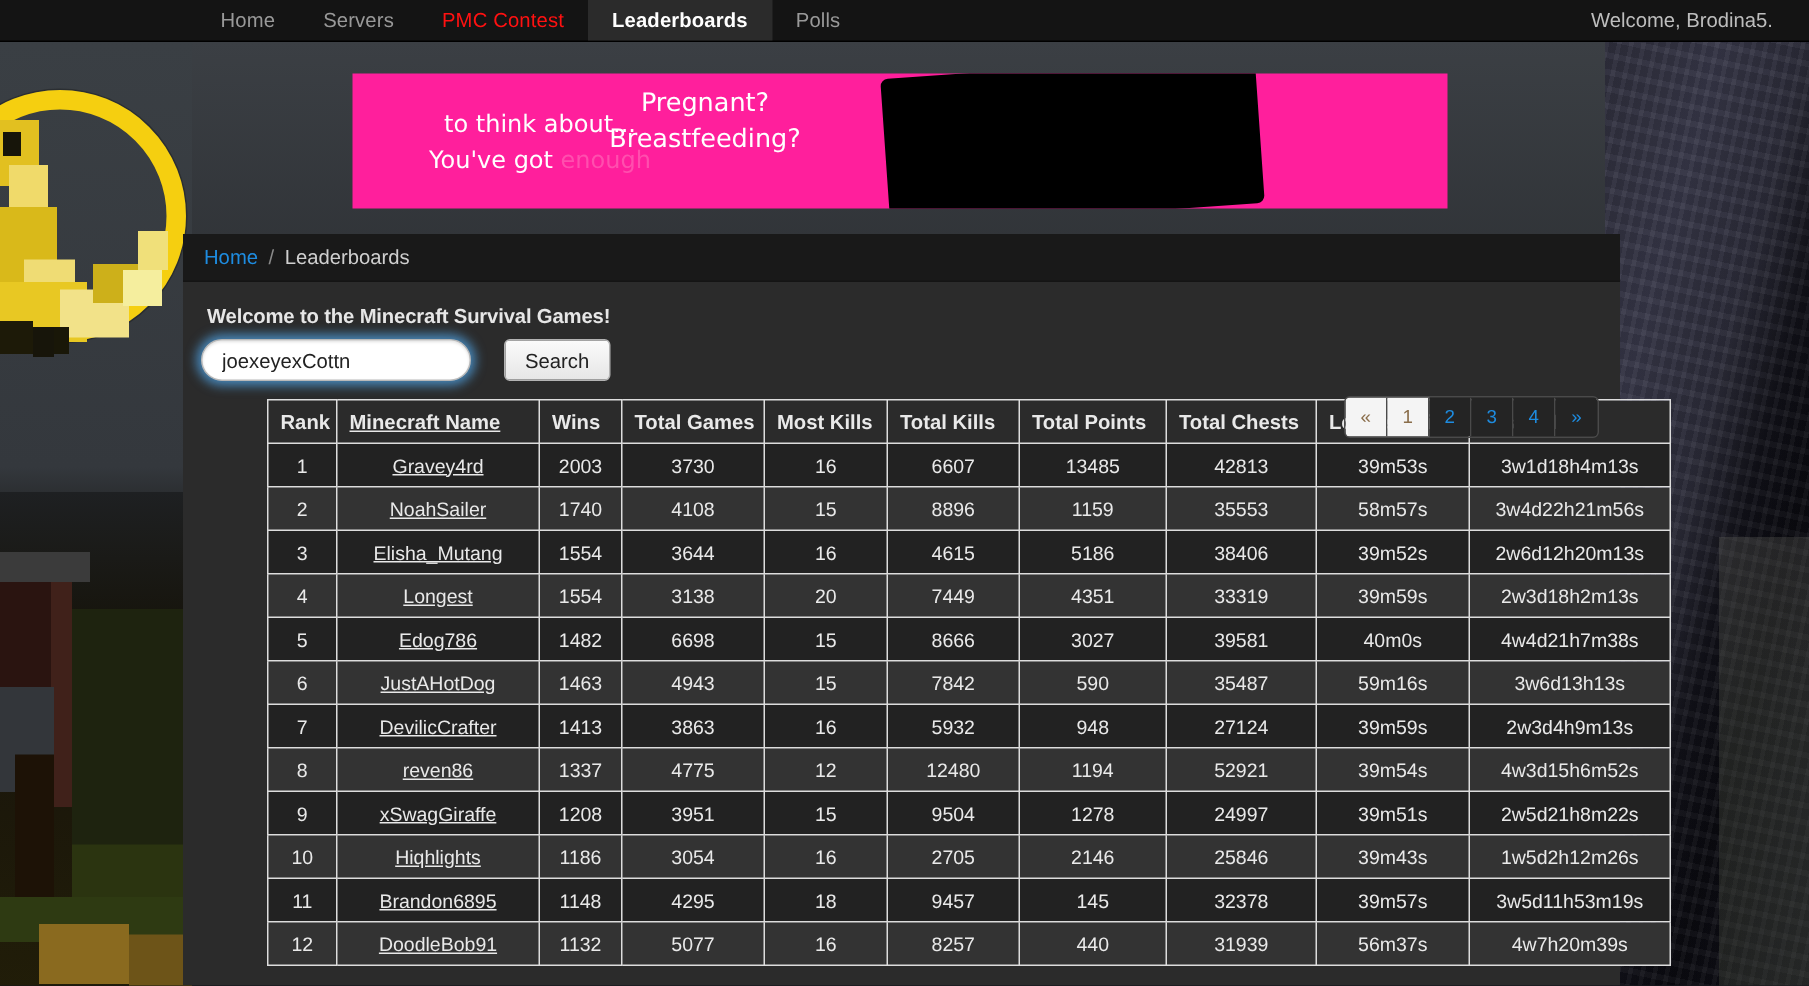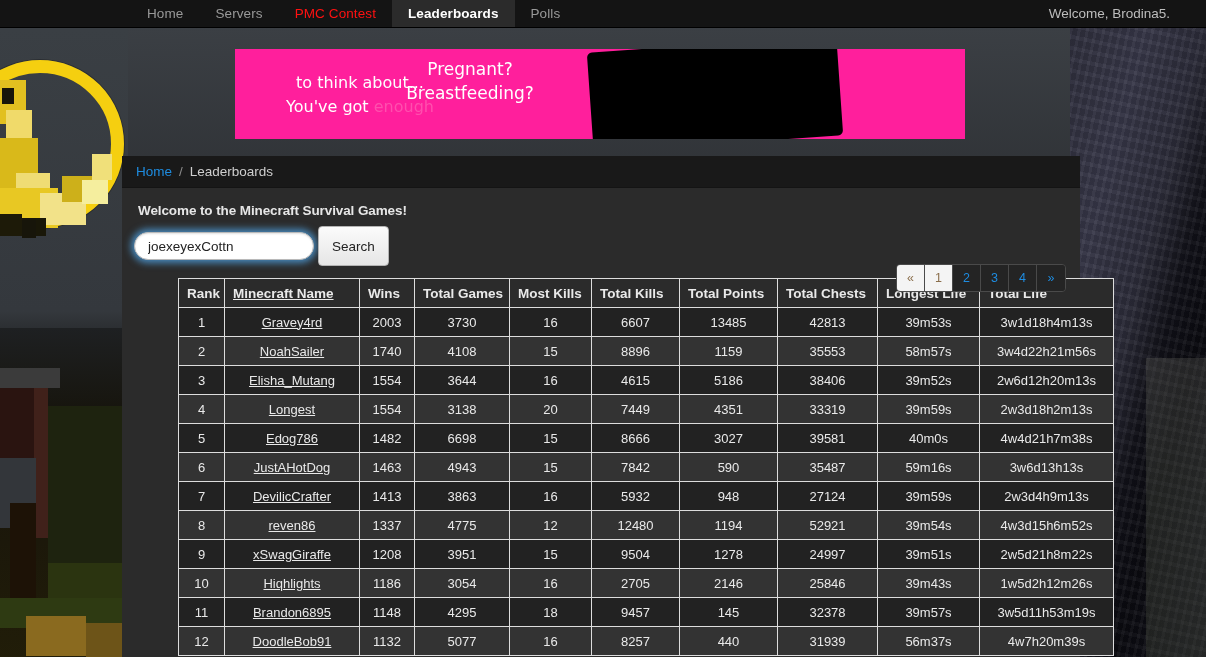--- a/index.html
+++ b/index.html
@@ -64,21 +64,21 @@
   .nav-spacer { width: 131px; }
   .nav-item {
     display: flex; align-items: center; padding: 0 16px;
     font-size: 13.5px; color: #999; letter-spacing: 0.1px;
     text-decoration: none; cursor: pointer; white-space: nowrap;
   }
   .nav-item.red { color: #ff1111; }
   .nav-item.active { color: #fff; background: #2b2b2b; font-weight: 700; }
   .nav-right {
     margin-left: auto; display: flex; align-items: center;
-    padding-right: 36px; font-size: 13.5px; color: #bdbdbd;
+    padding-right: 24px; font-size: 13.5px; color: #bdbdbd;
   }
 
   
   .ad {
     position: absolute; left: 235px; top: 49px; width: 730px; height: 90px;
     background: #ff1f9c; overflow: hidden;
   }
   .ad-left {
     position: absolute; left: 0; top: 8px; width: 470px;
     text-align: center; color: #fff;
@@ -111,31 +111,31 @@
   .crumb-link { color: #1e8ce0; text-decoration: none; cursor: pointer; }
   .crumb-sep { color: #8a8a8a; margin: 0 7px; }
   .crumb-cur { color: #cfcfcf; }
 
   .panel-body { padding: 15px 14px 0 12px; position: relative; }
   .welcome {
     font-size: 13.5px; color: #e6e6e6; font-weight: 700;
     margin: 0 0 8px 4px; letter-spacing: -0.1px;
   }
 
-  .searchrow { display: flex; align-items: center; gap: 4px; }
+  .searchrow { display: flex; align-items: flex-end; gap: 22px; }
   .search-input {
     width: 180px; height: 28px; border-radius: 15px;
     border: 1px solid #b9b9b9; background: #fff;
     padding: 0 13px; font-size: 13.5px; color: #222;
     font-family: "Liberation Sans", sans-serif;
     outline: none;
     box-shadow: 0 0 7px 3px rgba(82,168,236,0.75), inset 0 1px 2px rgba(0,0,0,0.12);
   }
   .search-btn {
-    height: 40px; padding: 0 13px;
+    height: 28px; padding: 0 13px;
     font-size: 13.5px; color: #222;
     font-family: "Liberation Sans", sans-serif;
     background: linear-gradient(180deg, #fbfbfb 0%, #e6e6e6 100%);
     border: 1px solid #b3b3b3; border-radius: 4px;
     cursor: pointer;
   }
 
   
   .pager {
     position: absolute; right: 14px; top: 76px;

